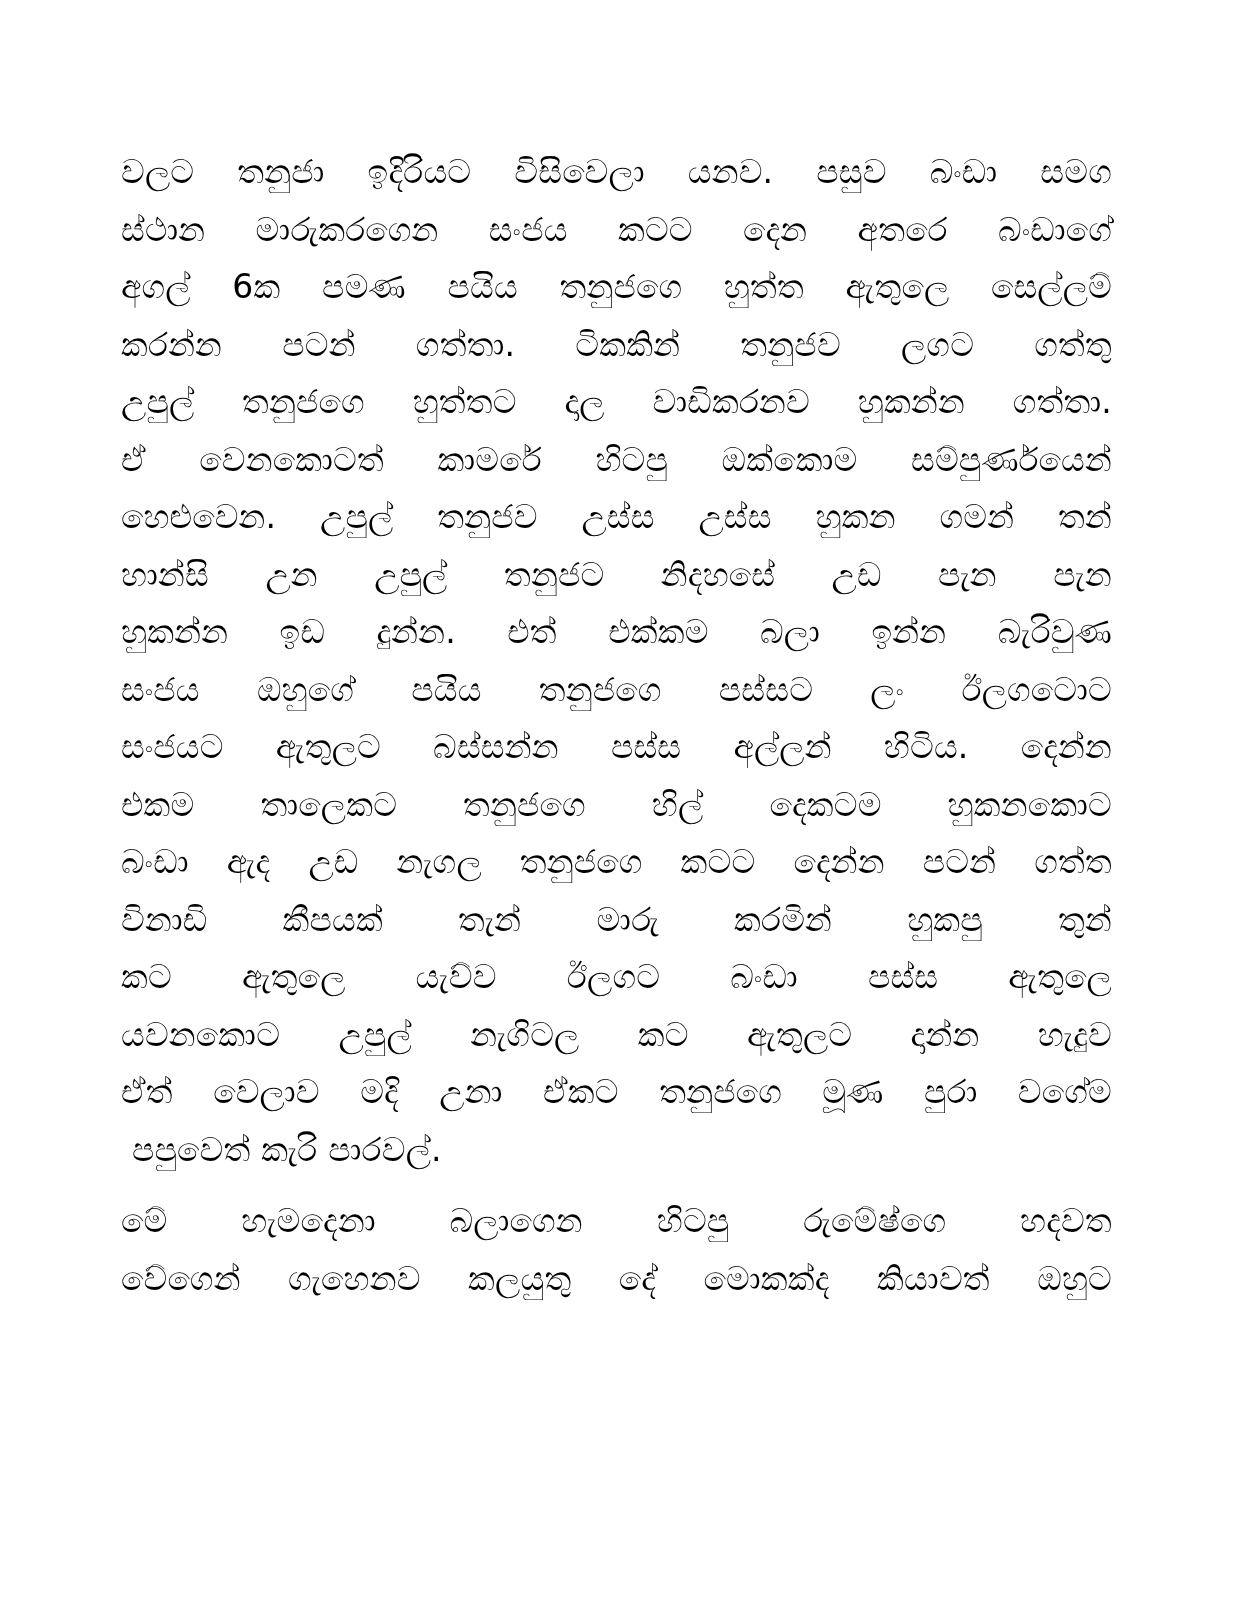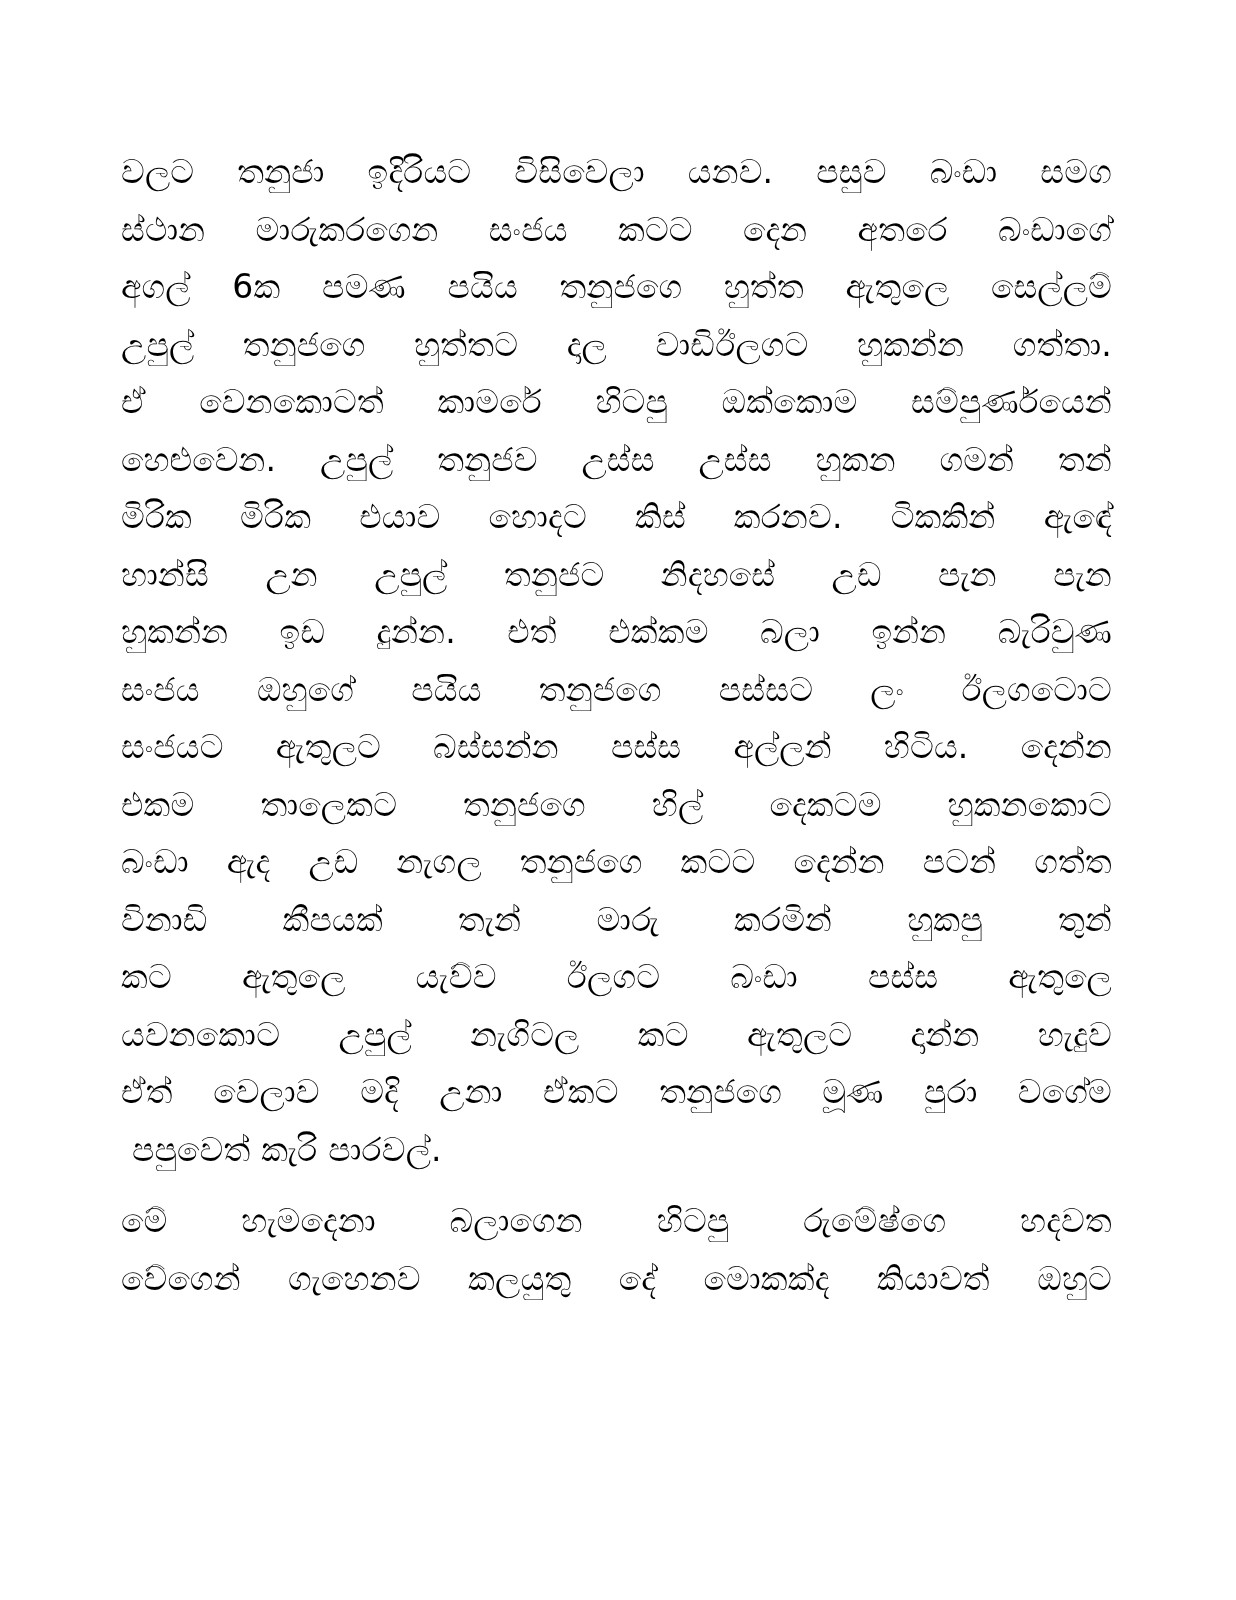--- a/index.html
+++ b/index.html
@@ -58,24 +58,24 @@
 </head>
 <body>
 
 <div class="page">
   <div class="text-block">
 
     <div class="para">
       <div class="line just">වලට තනුජා ඉදිරියට විසිවෙලා යනව. පසුව බංඩා සමග</div>
       <div class="line just">ස්ථාන මාරුකරගෙන සංජය කටට දෙන අතරෙ බංඩාගේ</div>
       <div class="line just">අගල් 6ක පමණ පයිය තනුජගෙ හුත්ත ඇතුලෙ සෙල්ලම්</div>
-      <div class="line just">උපුල් තනුජගෙ හුත්තට දාල වාඩිඊලගට හුකන්න ගත්තා.</div>
+      <div class="line just">කරන්න පටන් ගත්තා. ටිකකින් තනුජව ලගට ගත්තු</div>
+      <div class="line just">උපුල් තනුජගෙ හුත්තට දාල වාඩිකරනව හුකන්න ගත්තා.</div>
       <div class="line just">ඒ වෙනකොටත් කාමරේ හිටපු ඔක්කොම සම්පුර්ණයෙන්</div>
       <div class="line just">හෙළුවෙන. උපුල් තනුජව උස්ස උස්ස හුකන ගමන් තන්</div>
-      <div class="line just">මිරික මිරික එයාව හොදට කිස් කරනව. ටිකකින් ඇඳේ</div>
       <div class="line just">හාන්සි උන උපුල් තනුජට නිදහසේ උඩ පැන පැන</div>
       <div class="line just">හුකන්න ඉඩ දුන්න. එත් එක්කම බලා ඉන්න බැරිවුණ</div>
       <div class="line just">සංජය ඔහුගේ පයිය තනුජගෙ පස්සට ලං ඊලගටොට</div>
       <div class="line just">සංජයට ඇතුලට බස්සන්න පස්ස අල්ලන් හිටිය. දෙන්න</div>
       <div class="line just">එකම තාලෙකට තනුජගෙ හිල් දෙකටම හුකනකොට</div>
       <div class="line just">බංඩා ඇද උඩ නැගල තනුජගෙ කටට දෙන්න පටන් ගත්ත</div>
       <div class="line just">විනාඩි කීපයක් තැන් මාරු කරමින් හුකපු තුන්</div>
       <div class="line just">කට ඇතුලෙ යැව්ව ඊලගට බංඩා පස්ස ඇතුලෙ</div>
       <div class="line just">යවනකොට උපුල් නැගිටල කට ඇතුලට දාන්න හැදුව</div>
       <div class="line just">ඒත් වෙලාව මදි උනා ඒකට තනුජගෙ මූණ පුරා වගේම</div>

